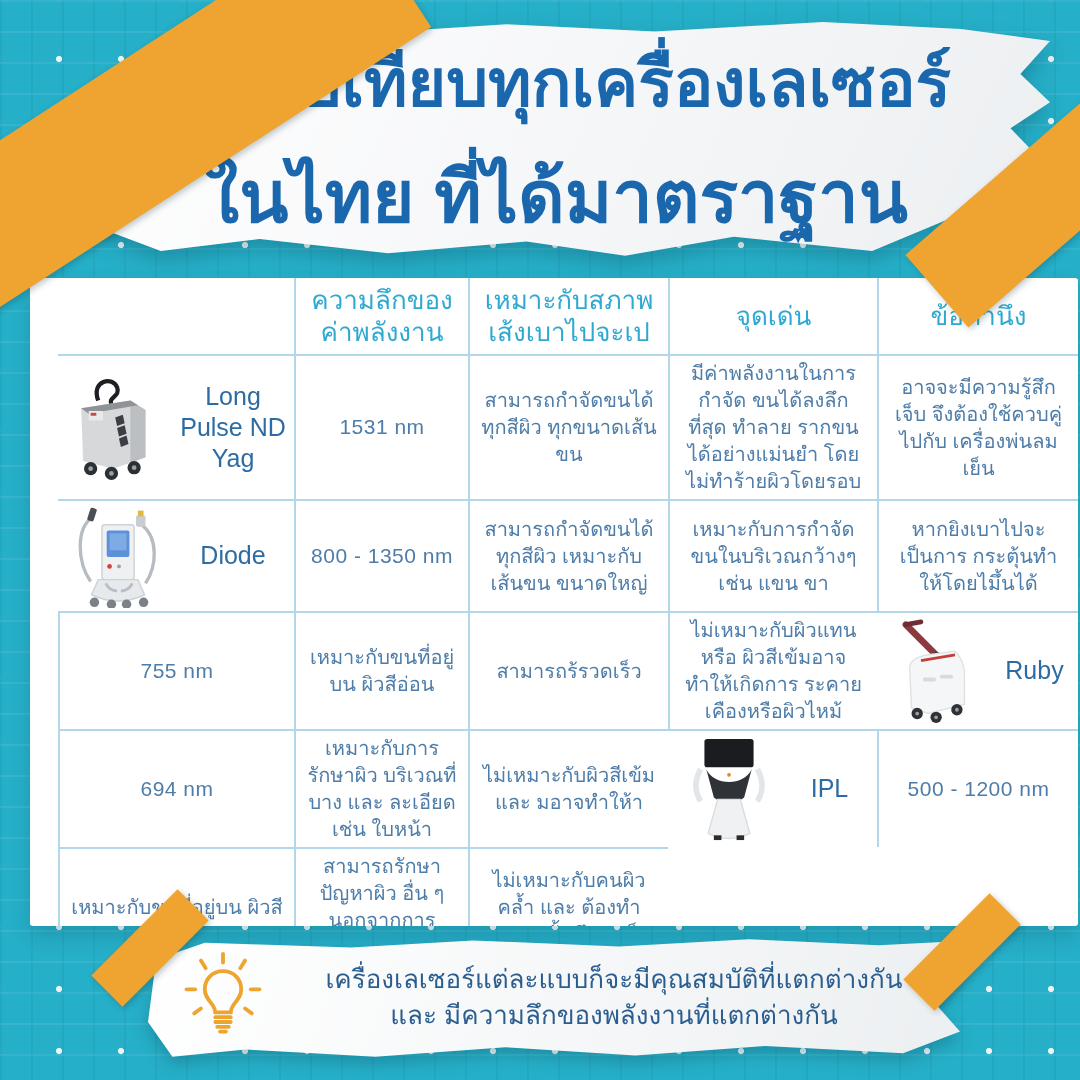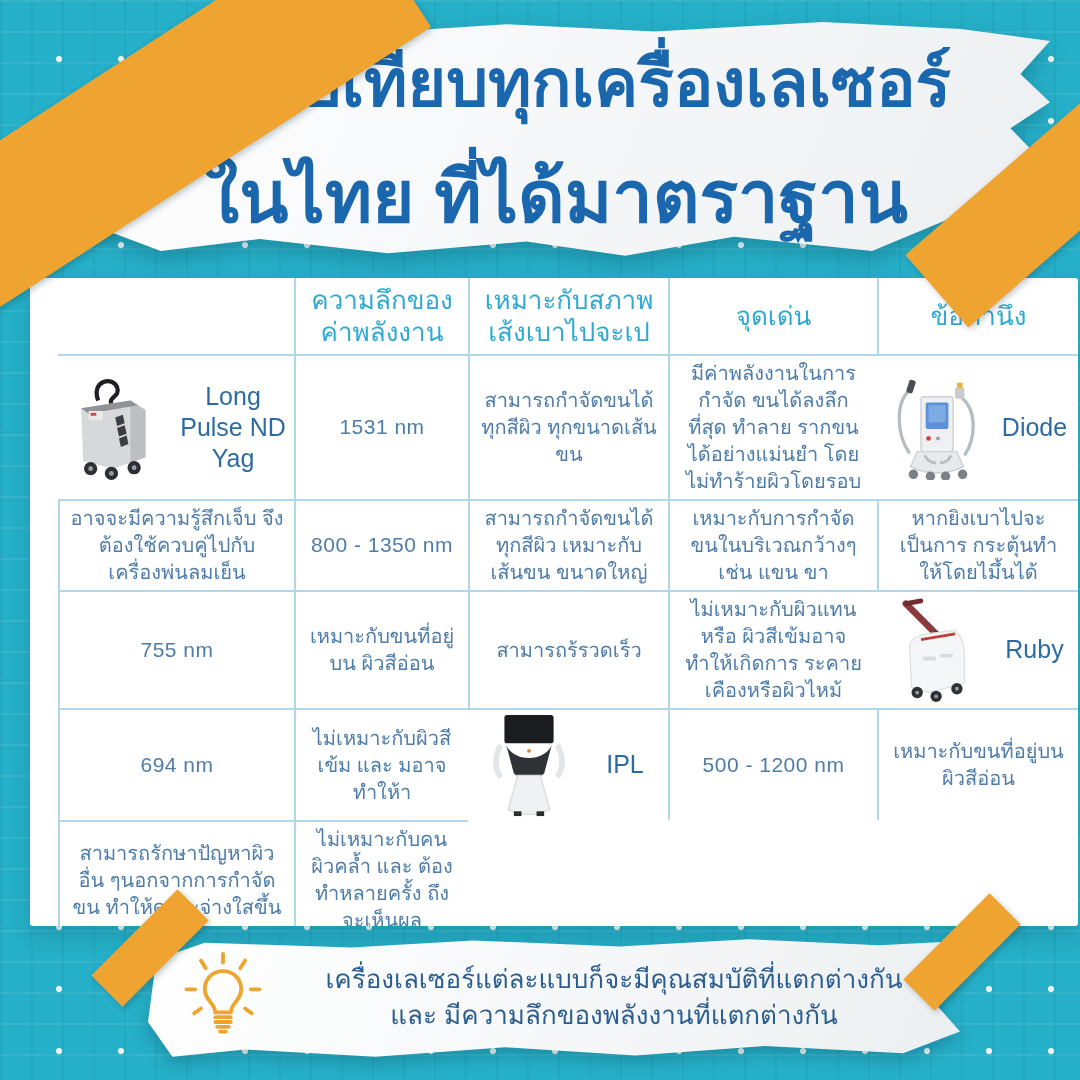--- a/index.html
+++ b/index.html
@@ -124,20 +124,22 @@
               <circle cx="48" cy="103" r="2.5"></circle>
               <circle cx="72" cy="97" r="2.5"></circle>
           </g>
         </svg>
       </div>
       <div class="machine-name">Long Pulse ND Yag</div>
     </div>
     <div class="cell bt bl depth">1531 nm</div>
     <div class="cell bt bl">สามารถกำจัดขนได้ ทุกสีผิว ทุกขนาดเส้นขน</div>
     <div class="cell bt bl">มีค่าพลังงานในการกำจัด ขนได้ลงลึกที่สุด ทำลาย รากขนได้อย่างแม่นยำ โดยไม่ทำร้ายผิวโดยรอบ</div>
+    <div class="cell bt bl">อาจจะมีความรู้สึกเจ็บ จึงต้องใช้ควบคู่ไปกับ เครื่องพ่นลมเย็น</div>
+
     <div class="cell bt machine-cell">
       <div class="machine-img">
         <svg viewBox="0 0 112 110">
           <path d="M28 14 C10 26 12 62 26 82" stroke="#b6bcc1" stroke-width="3.5" fill="none"></path>
           <path d="M80 22 C98 36 96 66 84 84" stroke="#b6bcc1" stroke-width="3.5" fill="none"></path>
           <rect x="24" y="4" width="7" height="14" rx="2" fill="#4a4f55" transform="rotate(18 27 11)"></rect>
           <rect x="74" y="12" width="10" height="12" rx="2" fill="#c9cdd1"></rect>
           <rect x="76" y="7" width="6" height="6" fill="#e4b83f"></rect>
           <rect x="38" y="22" width="34" height="58" rx="3" fill="#eef0f2" stroke="#ccd2d6" stroke-width="1.5"></rect>
           <rect x="43" y="28" width="24" height="28" rx="2" fill="#5c90d8"></rect>
@@ -150,22 +152,20 @@
           <g fill="#7b8187">
             <circle cx="30" cy="104" r="5"></circle>
               <circle cx="48" cy="106" r="5"></circle>
               <circle cx="64" cy="106" r="5"></circle>
               <circle cx="82" cy="104" r="5"></circle>
           </g>
         </svg>
       </div>
       <div class="machine-name">Diode</div>
     </div>
-
-    <div class="cell bt bl">อาจจะมีความรู้สึกเจ็บ จึงต้องใช้ควบคู่ไปกับ เครื่องพ่นลมเย็น</div>
     <div class="cell bt bl depth">800 - 1350 nm</div>
     <div class="cell bt bl">สามารถกำจัดขนได้ ทุกสีผิว เหมาะกับเส้นขน ขนาดใหญ่</div>
     <div class="cell bt bl">เหมาะกับการกำจัด ขนในบริเวณกว้างๆ เช่น แขน ขา</div>
     <div class="cell bt bl">หากยิงเบาไปจะเป็นการ กระตุ้นทำให้โดยไมึ้นได้</div>
 
     <div class="cell bt bl depth">755 nm</div>
     <div class="cell bt bl">เหมาะกับขนที่อยู่บน ผิวสีอ่อน</div>
     <div class="cell bt bl">สามารถร้รวดเร็ว</div>
     <div class="cell bt bl">ไม่เหมาะกับผิวแทน หรือ ผิวสีเข้มอาจทำให้เกิดการ ระคายเคืองหรือผิวไหม้</div>
 
@@ -189,20 +189,21 @@
           <g fill="#9aa0a6">
             <circle cx="34" cy="100" r="2"></circle>
               <circle cx="54" cy="104" r="2"></circle>
               <circle cx="76" cy="96" r="2"></circle>
           </g>
         </svg>
       </div>
       <div class="machine-name">Ruby</div>
     </div>
     <div class="cell bt bl depth">694 nm</div>
+    <div class="cell bt bl">เหมาะกับการรักษาผิว บริเวณที่บาง และ ละเอียด เช่น ใบหน้า</div>
     <div class="cell bt bl">ไม่เหมาะกับผิวสีเข้ม และ มอาจทำให้า</div>
 
     <div class="cell bt machine-cell">
       <div class="machine-img">
         <svg viewBox="0 0 112 110">
           <rect x="30" y="2" width="52" height="30" rx="3" fill="#1a1c1f"></rect>
           <path d="M32 34 C40 52 72 52 80 34 L72 64 C62 72 50 72 40 64 Z" fill="#2f3237"></path>
           <circle cx="56" cy="40" r="2" fill="#e0862f"></circle>
           <path d="M44 66 L68 66 L78 102 C63 109 48 109 34 102 Z" fill="#eff1f3" stroke="#d9dde0" stroke-width="1.5"></path>
           <path d="M26 34 Q16 52 26 68" stroke="#e3e6e9" stroke-width="6" fill="none"></path>

